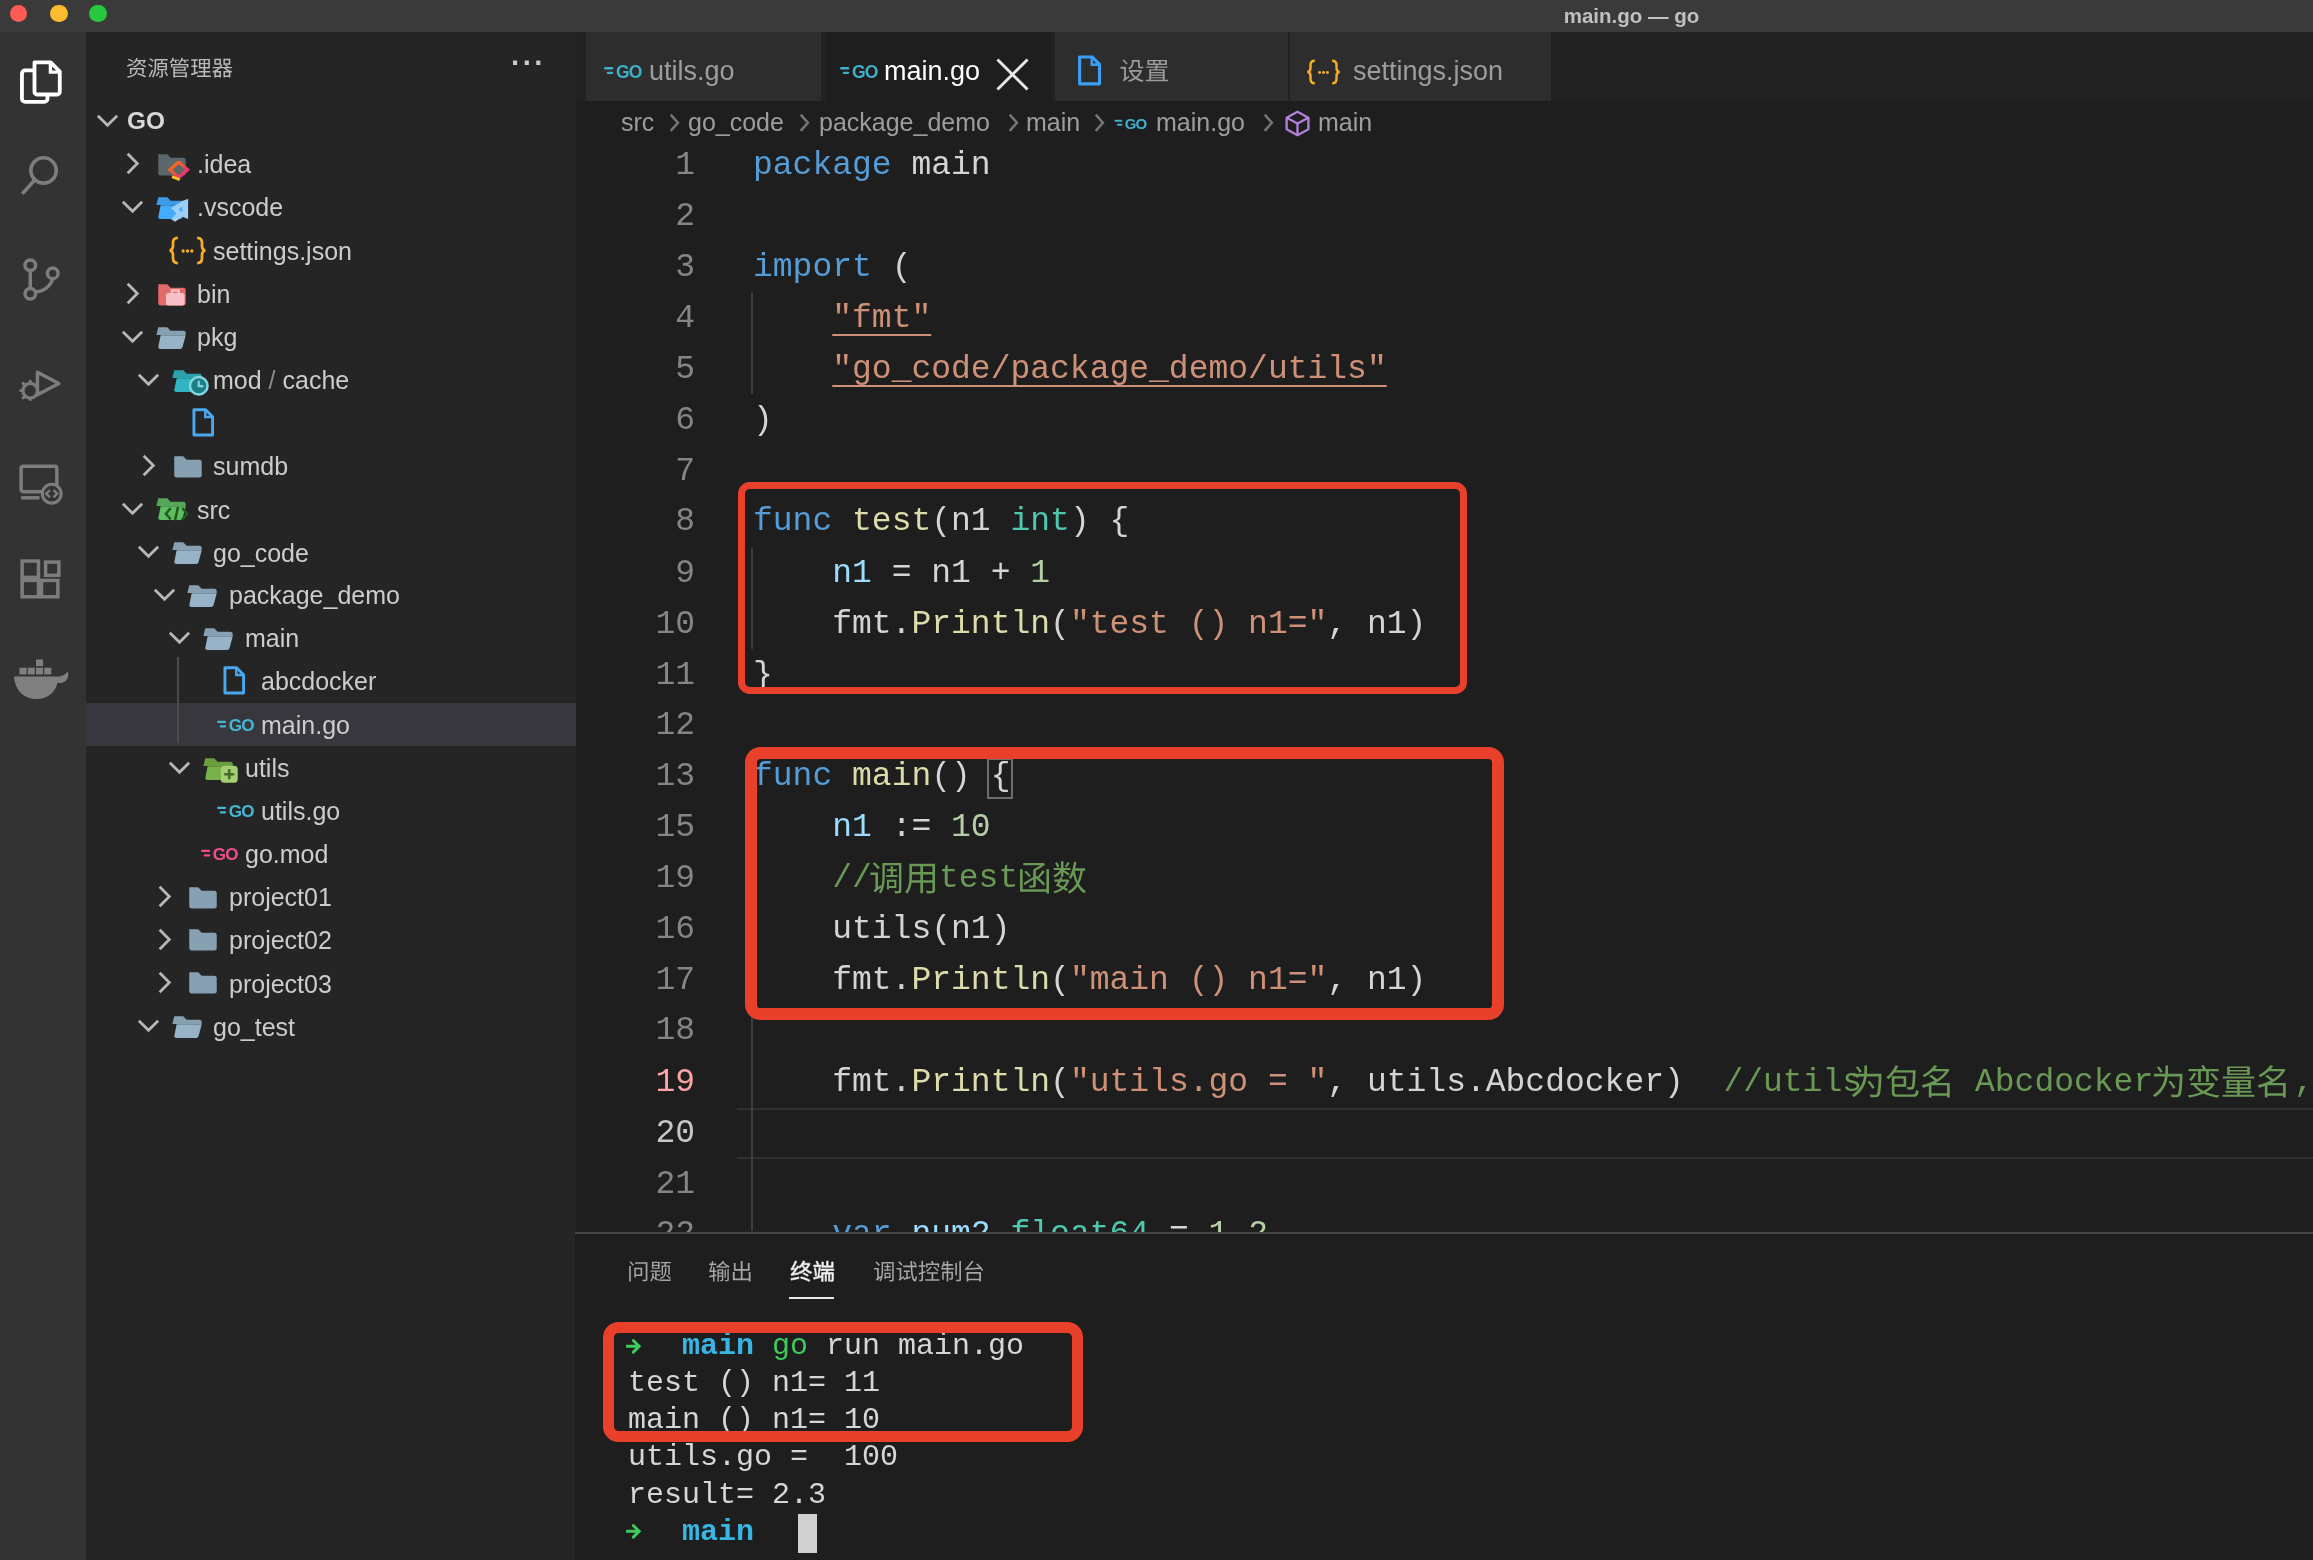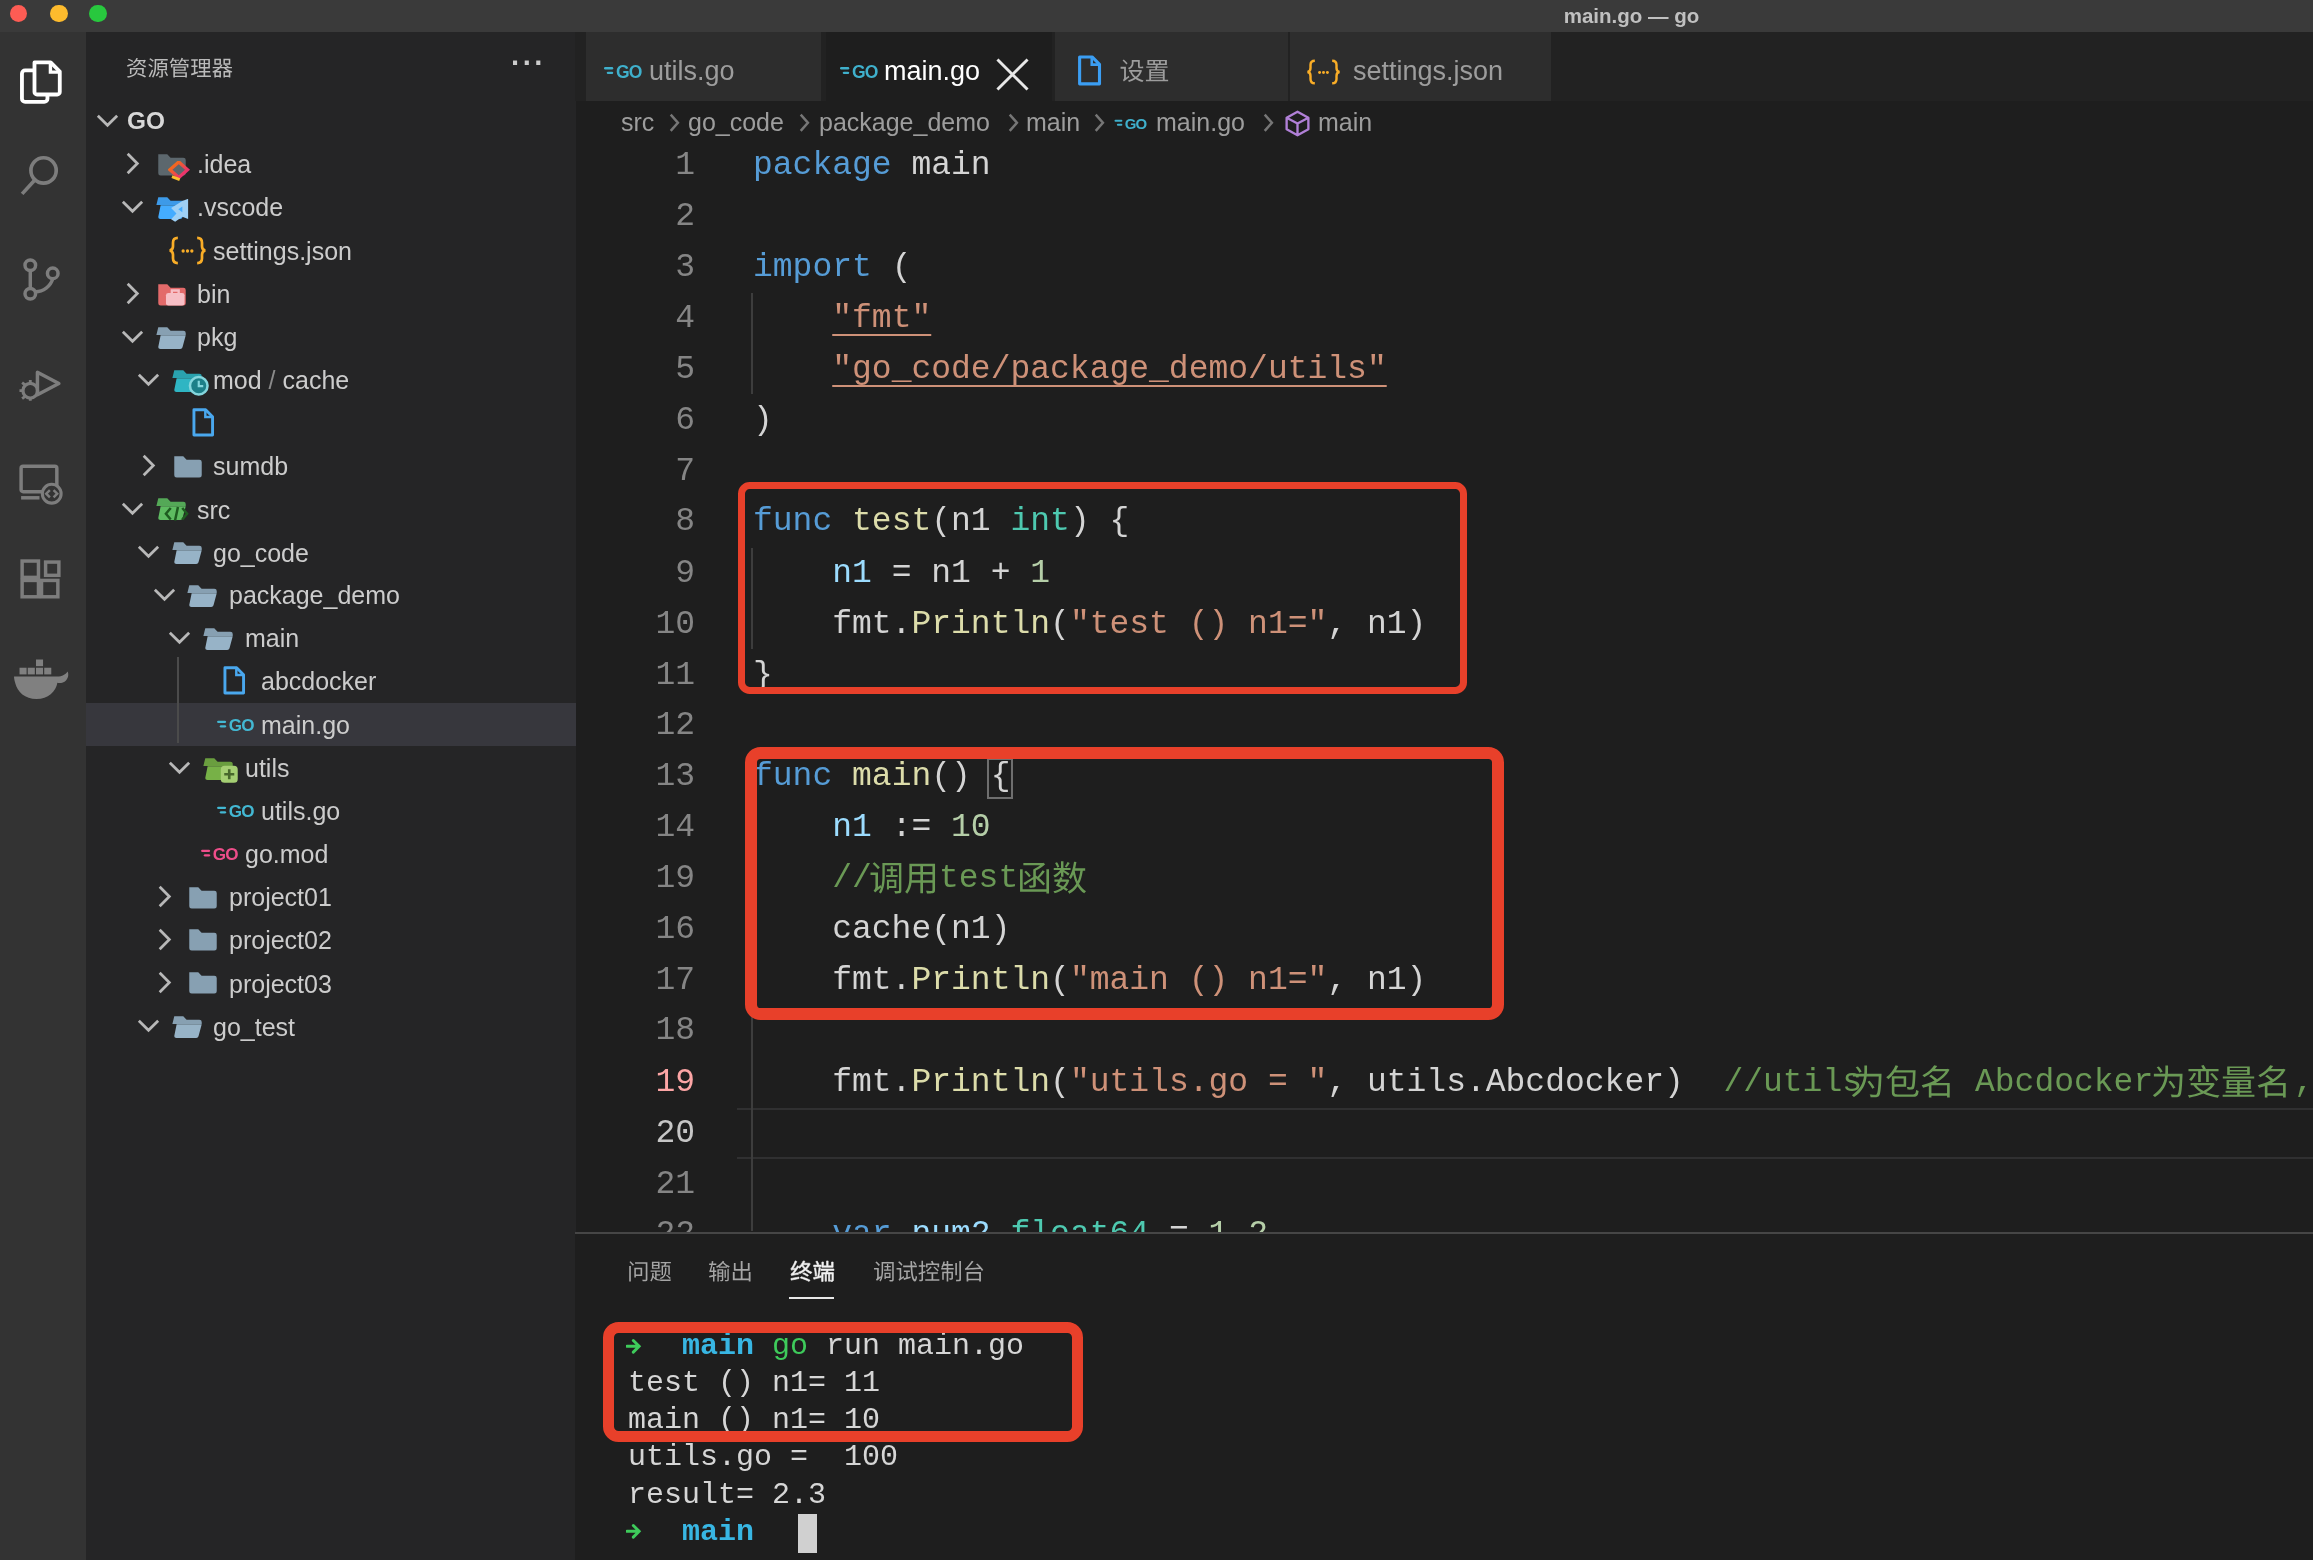--- a/index.html
+++ b/index.html
@@ -353,21 +353,21 @@
 <div class="ln" style="left:575px;top:293px;color:#858585">4</div>
 <div class="ln" style="left:575px;top:344px;color:#858585">5</div>
 <div class="ln" style="left:575px;top:395px;color:#858585">6</div>
 <div class="ln" style="left:575px;top:446px;color:#858585">7</div>
 <div class="ln" style="left:575px;top:496px;color:#858585">8</div>
 <div class="ln" style="left:575px;top:548px;color:#858585">9</div>
 <div class="ln" style="left:575px;top:599px;color:#858585">10</div>
 <div class="ln" style="left:575px;top:650px;color:#858585">11</div>
 <div class="ln" style="left:575px;top:700px;color:#858585">12</div>
 <div class="ln" style="left:575px;top:751px;color:#858585">13</div>
-<div class="ln" style="left:575px;top:802px;color:#858585">14</div>
+<div class="ln" style="left:575px;top:802px;color:#858585">15</div>
 <div class="ln" style="left:575px;top:853px;color:#858585">19</div>
 <div class="ln" style="left:575px;top:904px;color:#858585">16</div>
 <div class="ln" style="left:575px;top:955px;color:#858585">17</div>
 <div class="ln" style="left:575px;top:1005px;color:#858585">18</div>
 <div class="ln" style="left:575px;top:1057px;color:#fca5a5">19</div>
 <div class="ln" style="left:575px;top:1108px;color:#c6c6c6">20</div>
 <div class="ln" style="left:575px;top:1159px;color:#858585">21</div>
 <div class="ln" style="left:575px;top:1209px;color:#858585">22</div>
 <div class="abs" style="left:987px;top:758px;width:26px;height:41px;border:2px solid #6e6e6e"></div>
 <div class="cl" style="top:140px"><span class="k">package</span> main</div>
@@ -388,21 +388,21 @@
         <path transform="translate(1000,0)" d="M153 770V407C153 266 143 89 32 -36C49 -45 79 -70 90 -85C167 0 201 115 216 227H467V-71H543V227H813V22C813 4 806 -2 786 -3C767 -4 699 -5 629 -2C639 -22 651 -55 655 -74C749 -75 807 -74 841 -62C875 -50 887 -27 887 22V770ZM227 698H467V537H227ZM813 698V537H543V698ZM227 466H467V298H223C226 336 227 373 227 407ZM813 466V298H543V466Z"></path>
       </g>
     </svg>
 <div class="cl cm" style="left:939px;top:853px">test</div>
 <svg class="" style="position:absolute;left:1017px;top:860px;width:70px;height:35px" viewBox="0 0 2000 1000">
       <g transform="translate(0,880) scale(1,-1)" fill="#6a9955">
         <path transform="translate(0,0)" d="M209 536C259 491 317 426 345 384L395 431C367 470 310 531 257 575ZM87 616V-26H840V-80H915V618H840V44H162V616ZM464 607V397C361 332 256 264 187 224L224 162C293 209 379 269 464 329V170C464 158 460 154 447 154C433 153 388 153 340 155C350 135 360 107 363 87C429 87 475 88 502 99C530 110 538 130 538 169V360C621 290 707 206 754 150L801 202C763 246 699 306 631 364C684 417 745 488 795 551L732 584C697 529 638 455 587 401L538 440V577C632 625 735 695 806 762L755 801L739 797H182V728H660C603 683 529 637 464 607Z"></path>
         <path transform="translate(1000,0)" d="M443 821C425 782 393 723 368 688L417 664C443 697 477 747 506 793ZM88 793C114 751 141 696 150 661L207 686C198 722 171 776 143 815ZM410 260C387 208 355 164 317 126C279 145 240 164 203 180C217 204 233 231 247 260ZM110 153C159 134 214 109 264 83C200 37 123 5 41 -14C54 -28 70 -54 77 -72C169 -47 254 -8 326 50C359 30 389 11 412 -6L460 43C437 59 408 77 375 95C428 152 470 222 495 309L454 326L442 323H278L300 375L233 387C226 367 216 345 206 323H70V260H175C154 220 131 183 110 153ZM257 841V654H50V592H234C186 527 109 465 39 435C54 421 71 395 80 378C141 411 207 467 257 526V404H327V540C375 505 436 458 461 435L503 489C479 506 391 562 342 592H531V654H327V841ZM629 832C604 656 559 488 481 383C497 373 526 349 538 337C564 374 586 418 606 467C628 369 657 278 694 199C638 104 560 31 451 -22C465 -37 486 -67 493 -83C595 -28 672 41 731 129C781 44 843 -24 921 -71C933 -52 955 -26 972 -12C888 33 822 106 771 198C824 301 858 426 880 576H948V646H663C677 702 689 761 698 821ZM809 576C793 461 769 361 733 276C695 366 667 468 648 576Z"></path>
       </g>
     </svg>
-<div class="cl" style="top:904px">    cache(n1)</div>
+<div class="cl" style="top:904px">    utils(n1)</div>
 <div class="cl" style="top:955px">    fmt.<span class="fn">Println</span>(<span class="st">"main () n1="</span>, n1)</div>
 <div class="cl" style="top:1057px">    fmt.<span class="fn">Println</span>(<span class="st">"utils.go = "</span>, utils.Abcdocker)  <span class="cm">//utils</span></div>
 <svg class="" style="position:absolute;left:1850px;top:1064px;width:105px;height:35px" viewBox="0 0 3000 1000">
       <g transform="translate(0,880) scale(1,-1)" fill="#6a9955">
         <path transform="translate(0,0)" d="M162 784C202 737 247 673 267 632L335 665C314 706 267 768 226 812ZM499 371C550 310 609 226 635 173L701 209C674 261 613 342 561 401ZM411 838V720C411 682 410 642 407 599H82V524H399C374 346 295 145 55 -11C73 -23 101 -49 114 -66C370 104 452 328 476 524H821C807 184 791 50 761 19C750 7 739 4 717 5C693 5 630 5 562 11C577 -11 587 -44 588 -67C650 -70 713 -72 748 -69C785 -65 808 -57 831 -28C870 18 884 159 900 560C900 572 901 599 901 599H484C486 641 487 682 487 719V838Z"></path>
         <path transform="translate(1000,0)" d="M303 845C244 708 145 579 35 498C53 485 84 457 97 443C158 493 218 559 271 634H796C788 355 777 254 758 230C749 218 740 216 724 217C707 216 667 217 623 220C634 201 642 171 644 149C690 146 734 146 760 149C787 152 807 160 824 183C852 219 862 336 873 670C874 680 874 705 874 705H317C340 743 360 783 378 823ZM269 463H532V300H269ZM195 530V81C195 -32 242 -59 400 -59C435 -59 741 -59 780 -59C916 -59 945 -21 961 111C939 115 907 127 888 139C878 34 864 12 778 12C712 12 447 12 395 12C288 12 269 26 269 81V233H605V530Z"></path>
         <path transform="translate(2000,0)" d="M263 529C314 494 373 446 417 406C300 344 171 299 47 273C61 256 79 224 86 204C141 217 197 233 252 253V-79H327V-27H773V-79H849V340H451C617 429 762 553 844 713L794 744L781 740H427C451 768 473 797 492 826L406 843C347 747 233 636 69 559C87 546 111 519 122 501C217 550 296 609 361 671H733C674 583 587 508 487 445C440 486 374 536 321 572ZM773 42H327V271H773Z"></path>
       </g>
     </svg>
 <div class="cl cm" style="left:1975px;top:1057px">Abcdocker</div>

